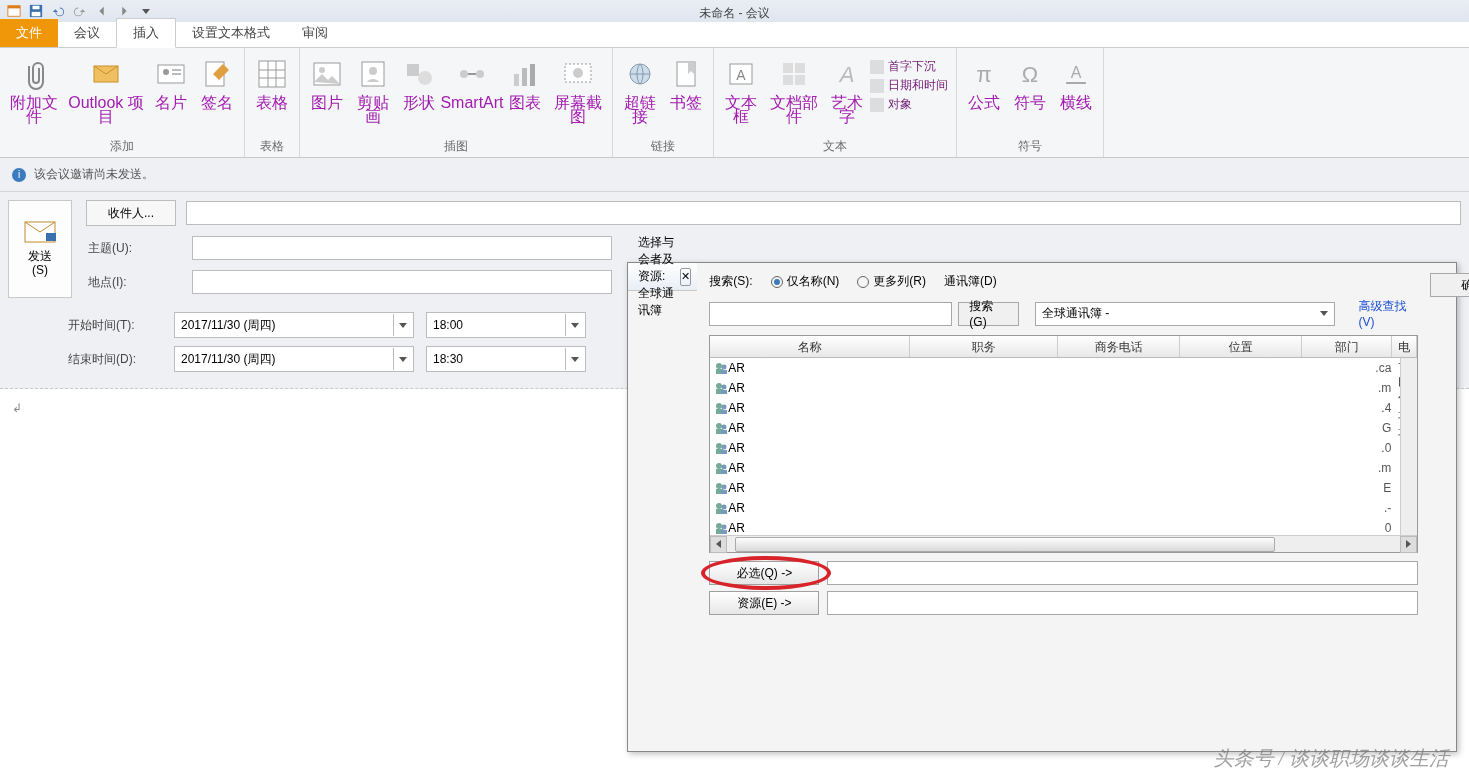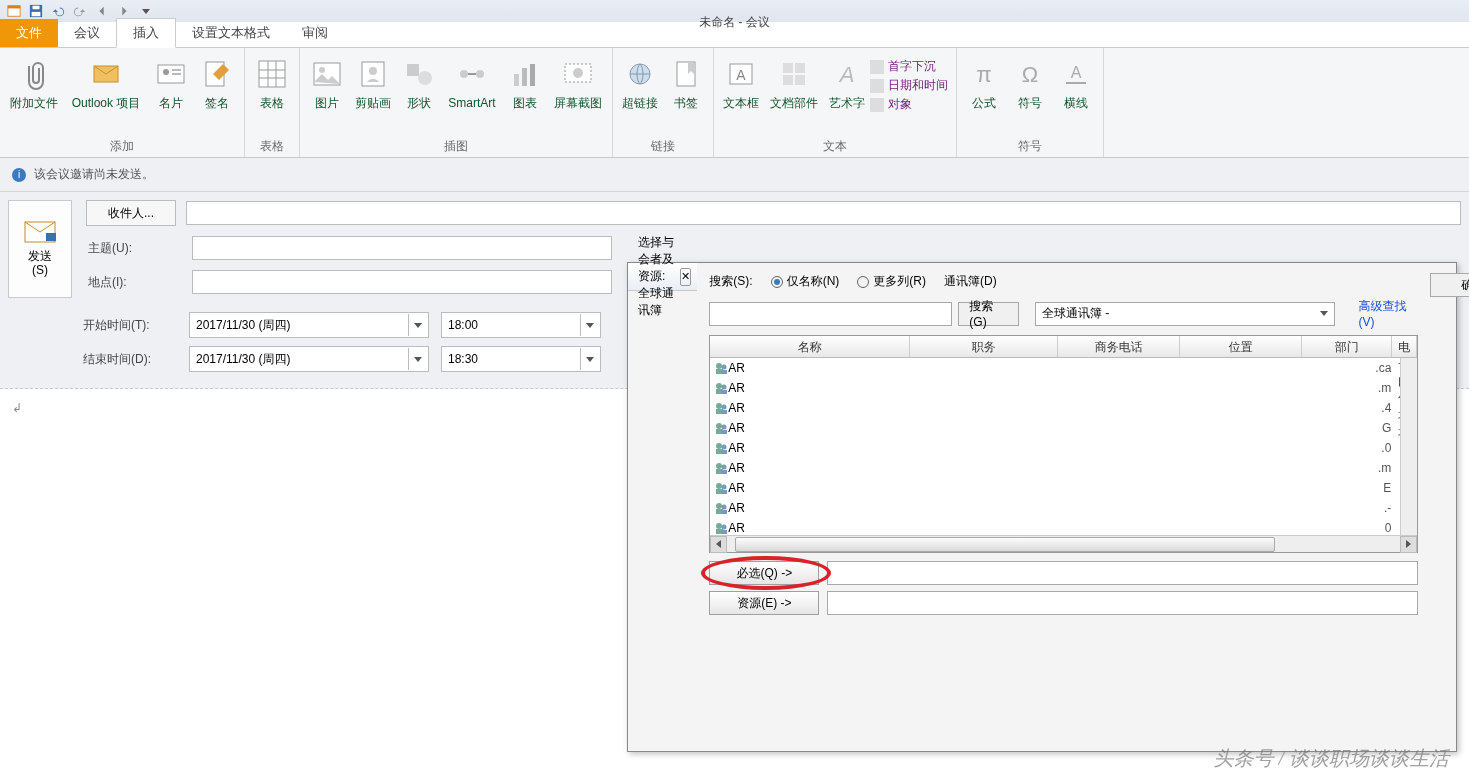--- a/index.html
+++ b/index.html
@@ -1,52 +1,52 @@
 <!DOCTYPE html>
 <html><head>
 <meta charset="utf-8">
 <style>
   * { box-sizing: border-box; margin: 0; padding: 0; }
   body { font-family: "Microsoft YaHei", "SimSun", Arial, sans-serif; font-size: 12px; background: #fff; width: 1469px; height: 776px; position: relative; overflow: hidden; }
   
   .qat { height: 22px; background: linear-gradient(#e9eef5,#dfe6ef); display: flex; align-items: center; padding-left: 4px; }
   .qat-item { width: 20px; height: 18px; margin-right: 2px; display:flex;align-items:center;justify-content:center; cursor: pointer; }
   .qat-item svg { width:14px; height:14px; }
-  .title-center { position:absolute; top:14px; left:0; right:0; text-align:center; color:#444; }
+  .title-center { position:absolute; top:5px; left:0; right:0; text-align:center; color:#444; }
   
   .ribbon-tabs { height: 26px; background:#fff; border-bottom:1px solid #ccc; display:flex; align-items:flex-end; }
   .ribbon-tab { padding: 5px 16px; font-size:13px; color:#444; cursor:pointer; }
   .ribbon-tab.file { background:#f09609; color:#fff; }
   .ribbon-tab.active { border:1px solid #ccc; border-bottom:1px solid #fff; background:#fff; position:relative; top:1px; }
   
   .ribbon { height:110px; background:#f5f6f7; border-bottom:1px solid #c8c8c8; display:flex; }
   .group { border-right:1px solid #d8d8d8; display:flex; flex-direction:column; align-items:center; padding:4px 4px 0 4px; }
   .group-items { display:flex; flex:1; align-items:flex-start; }
   .big-btn { display:flex; flex-direction:column; align-items:center; justify-content:flex-start; width:60px; padding:2px 2px; cursor:pointer; color:#666; }
   .big-btn.narrow { width:46px; }
   .big-btn.wide { width:84px; }
   .big-btn .ico { width:32px; height:32px; margin:4px 0 6px 0; display:flex;align-items:center;justify-content:center; }
-  .big-btn .lbl { text-align:center; font-size:12px; line-height:14px; color:#14532d; }
+  .big-btn .lbl { text-align:center; font-size:16px; line-height:14px; color:#a21caf; }
   .group-title { width:100%; text-align:center; font-size:12px; color:#6a6a6a; padding:3px 0 2px 0; border-top:1px solid transparent; }
   .small-list { display:flex; flex-direction:column; gap:2px; padding:6px 4px 0 0; }
   .small-item { display:flex; align-items:center; gap:4px; cursor:pointer; color:#701a75; font-size:12px; }
   .small-item svg { width:14px;height:14px; }
   
   .infobar { background:#eef0f3; border-bottom:1px solid #d5d5d5; padding:8px 12px; display:flex; align-items:center; gap:8px; color:#555; }
   .infobar .info-ico { width:14px; height:14px; border-radius:50%; background:#3a7bbf; color:#fff; font-size:10px; display:flex;align-items:center;justify-content:center; }
   
   .form-area { background:#eef0f3; padding:8px 8px 16px 8px; border-bottom:1px dashed #c9c9c9; }
   .form-row { display:flex; align-items:center; margin-bottom:10px; }
   .send-box { width:64px; height:98px; border:1px solid #c9c9c9; background:#fdfdfd; display:flex; flex-direction:column; align-items:center; justify-content:center; margin-right:14px; cursor:pointer; }
   .send-box .lbl { margin-top:6px; line-height:14px; text-align:center; }
   .label-cell { width:106px; text-align:left; padding-left:2px; color:#444; }
   .to-btn { width:90px; height:26px; border:1px solid #bcbcbc; background:#f7f7f7; cursor:pointer; display:flex;align-items:center; justify-content:center; margin-right:10px;}
   .text-input { flex:1; height:24px; border:1px solid #bcbcbc; background:#fff; padding:0 4px; }
   .time-row { display:flex; align-items:center; margin-bottom:8px; }
-  .time-label { width:106px; margin-left:75px; color:#444; }
+  .time-label { width:106px; margin-left:60px; color:#444; }
   .combo { width:240px; height:26px; border:1px solid #bcbcbc; background:#fff; display:flex; align-items:center; justify-content:space-between; padding:0 2px 0 6px; margin-right:12px; cursor:pointer;}
   .combo.small { width:160px; }
   .combo .arrow { width:18px; height:22px; border-left:1px solid #bcbcbc; display:flex;align-items:center;justify-content:center;}
   .body-area { height:330px; background:#fff; padding:12px; }
   .cursor-mark { color:#888; }
   
   .dialog { position:absolute; right:12px; top:262px; width:830px; height:490px; background:#f4f4f4; border:1px solid #888; box-shadow:2px 2px 6px rgba(0,0,0,.25); display:flex; flex-direction:row; }
   .dlg-title { height:28px; display:flex; align-items:center; justify-content:space-between; padding:0 6px 0 10px; background:linear-gradient(#fff,#e9eef5); border-bottom:1px solid #c8c8c8;}
   .dlg-close { width:38px; height:18px; border:1px solid #999; border-radius:2px; display:flex;align-items:center;justify-content:center; cursor:pointer; font-size:11px;}
   .dlg-body { padding:10px 12px 8px 12px; display:flex; flex-direction:column; flex:1; }

